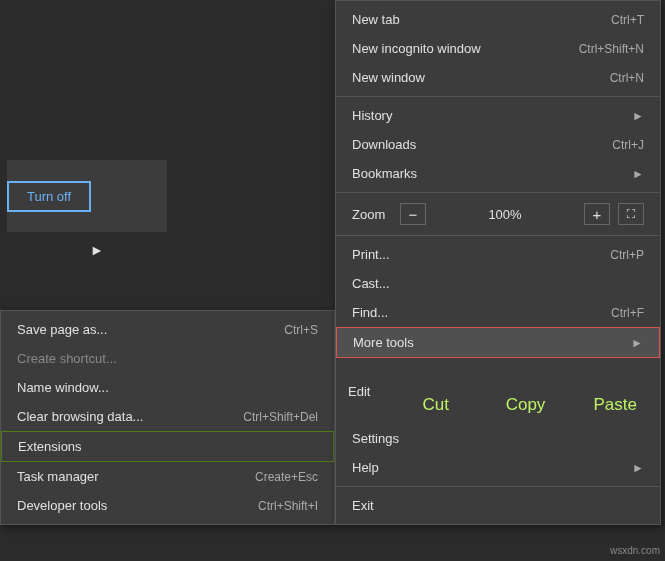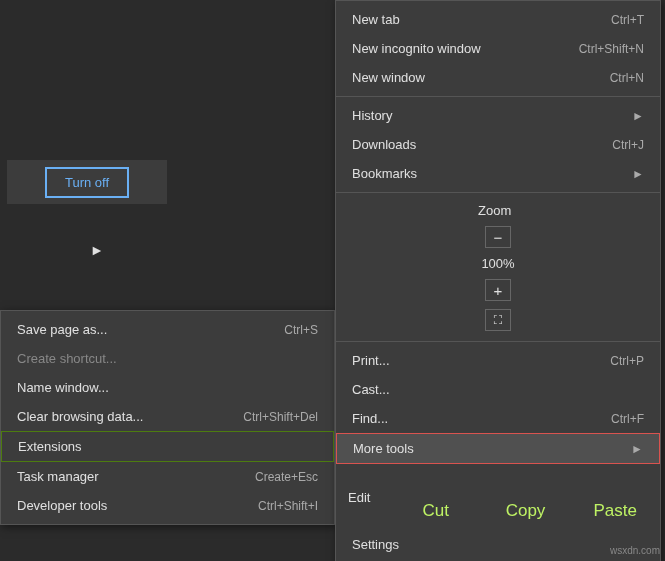--- a/index.html
+++ b/index.html
@@ -22,25 +22,25 @@
       height: 561px;
       background: #2b2b2b;
     }
 
     
     .turn-off-section {
       position: absolute;
       top: 160px;
       left: 7px;
       width: 160px;
-      height: 44px;
+      height: 72px;
       background: #3c3c3c;
       display: flex;
       align-items: center;
-      justify-content: center;
+      justify-content: flex-start;
     }
 
     .turn-off-btn {
       background: transparent;
       border: 2px solid #6ab0f5;
       color: #6ab0f5;
       padding: 6px 18px;
       font-size: 13px;
       cursor: pointer;
       font-family: 'Segoe UI', Arial, sans-serif;
@@ -121,21 +121,20 @@
       background: #505050;
       border: 1px solid #d9534f;
     }
 
     
     .zoom-row {
       display: flex;
       align-items: center;
       padding: 6px 16px;
       gap: 8px;
-      flex-direction: column;
     }
 
     .zoom-row .zoom-label {
       flex: 0 0 auto;
       color: #e0e0e0;
       min-width: 40px;
     }
 
     .zoom-row .zoom-minus,
     .zoom-row .zoom-plus {

